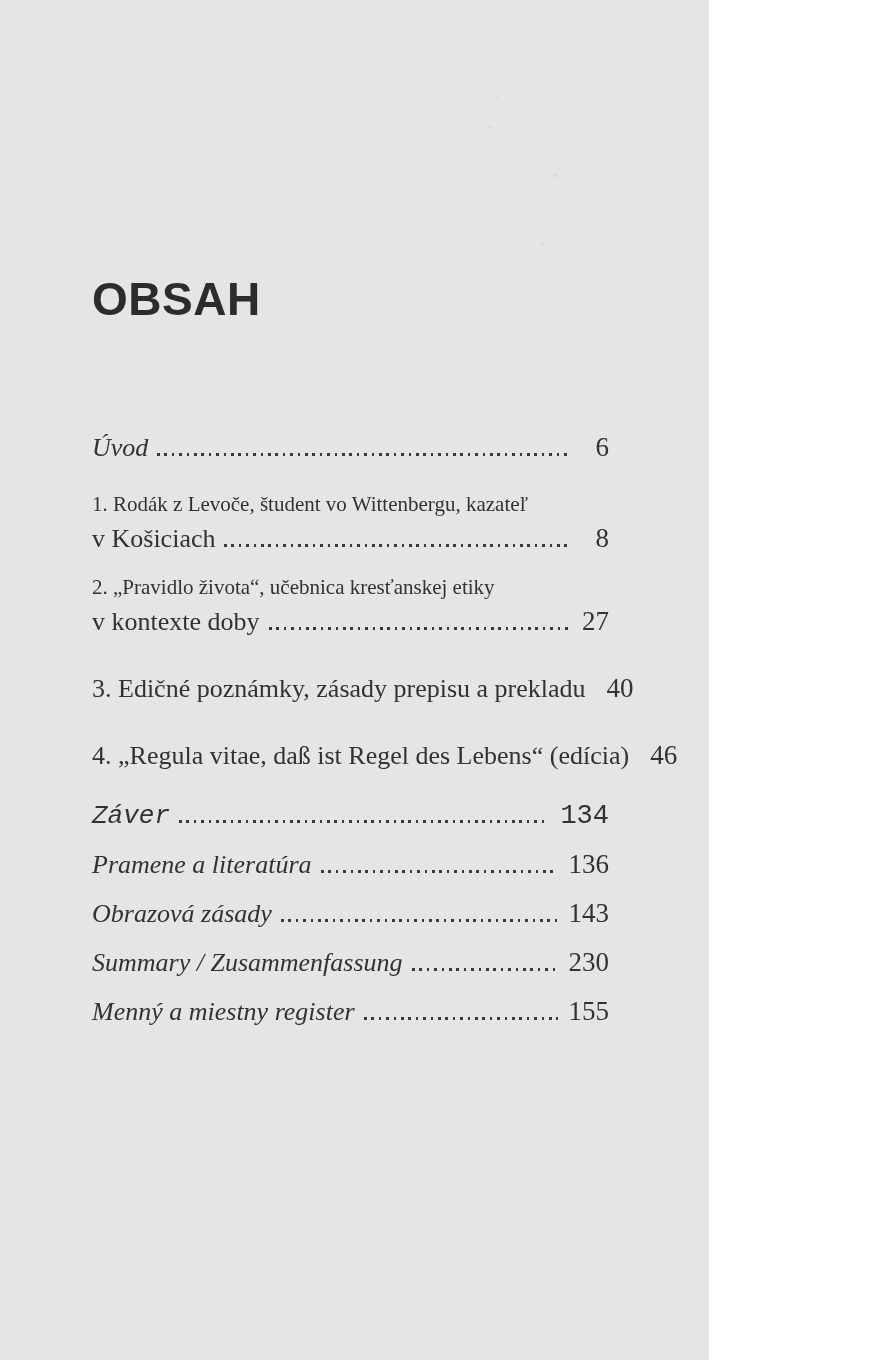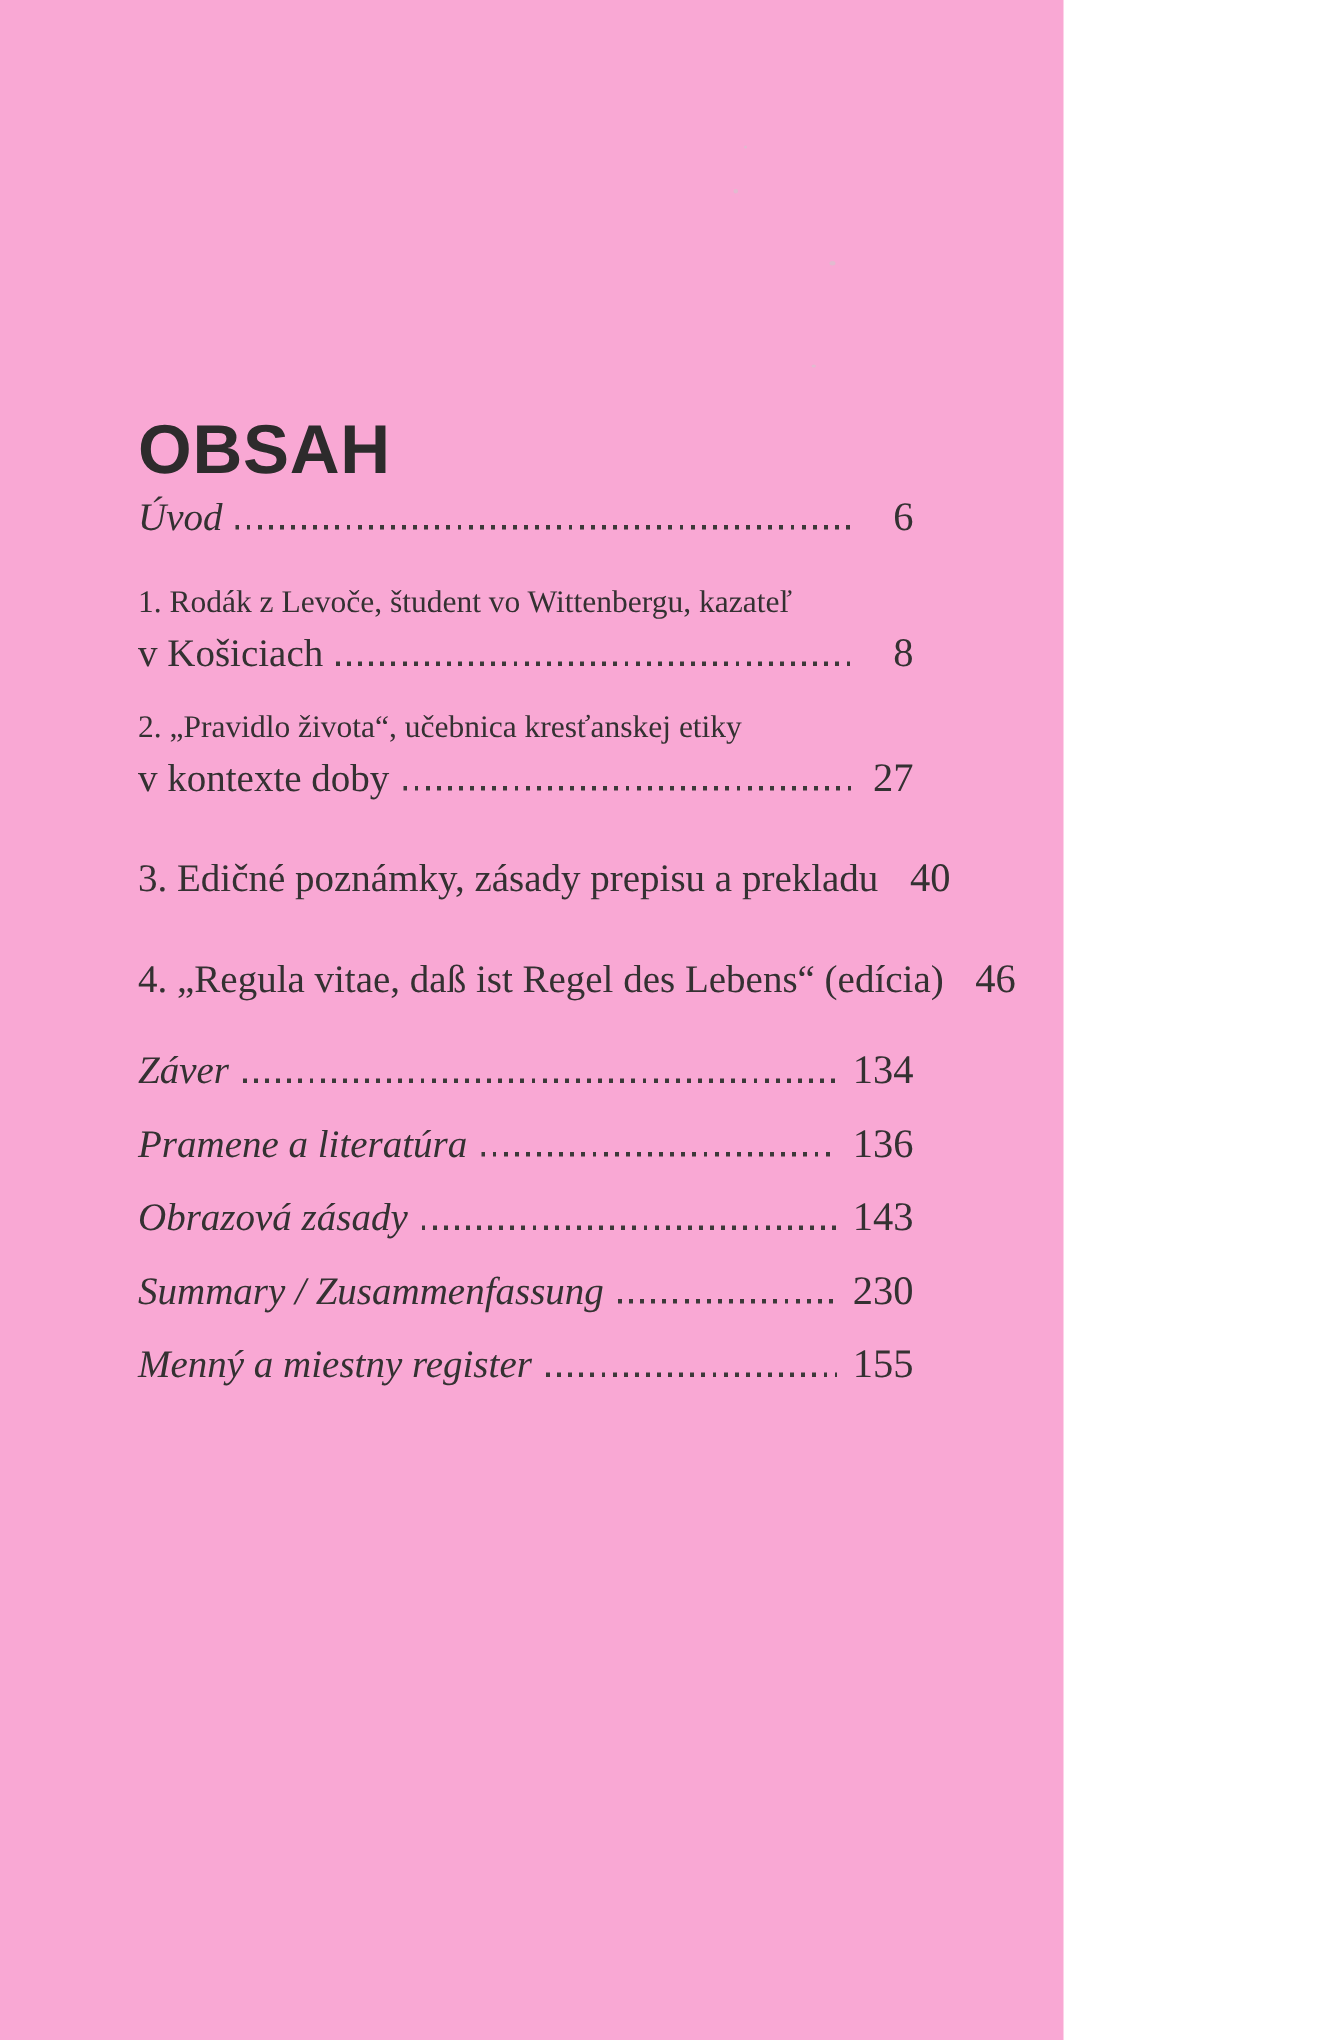--- a/index.html
+++ b/index.html
@@ -1,20 +1,20 @@
 <!DOCTYPE html>
 <html><head>
 <meta charset="utf-8">
 <style>
   html, body { margin: 0; padding: 0; background: #ffffff; }
   .page {
     position: relative;
     width: 709px;
     height: 1360px;
-    background: #f9a8d4;
+    background: #e5e5e5;
     overflow: hidden;
     font-family: "Liberation Serif", serif;
     color: #343132;
   }
   .content {
     position: absolute;
     left: 92px;
     right: 100px;
     top: 0;
   }
@@ -53,25 +53,25 @@
   }
   .num {
     flex: 0 0 auto;
     min-width: 28px;
     margin-left: 11px;
     text-align: right;
     font-size: 27px;
     font-style: normal;
   }
   
-  .g103 { }
+  .g103 { margin-top: 103px; }
   .g22  { margin-top: 22px; }
   .g14  { margin-top: 14px; }
   .g16  { margin-top: 32px; }
-  .g26  { margin-top: 26px; }
+  .g26  { margin-top: 26px; font-family: Liberation Mono, monospace; }
   
   .speck {
     position: absolute;
     border-radius: 50%;
     background: #cfc9cc;
     opacity: 0.55;
   }
   .s1 { left: 489px; top: 126px; width: 3px; height: 3px; }
   .s2 { left: 553px; top: 174px; width: 4px; height: 3px; }
   .s3 { left: 541px; top: 243px; width: 3px; height: 2px; }

